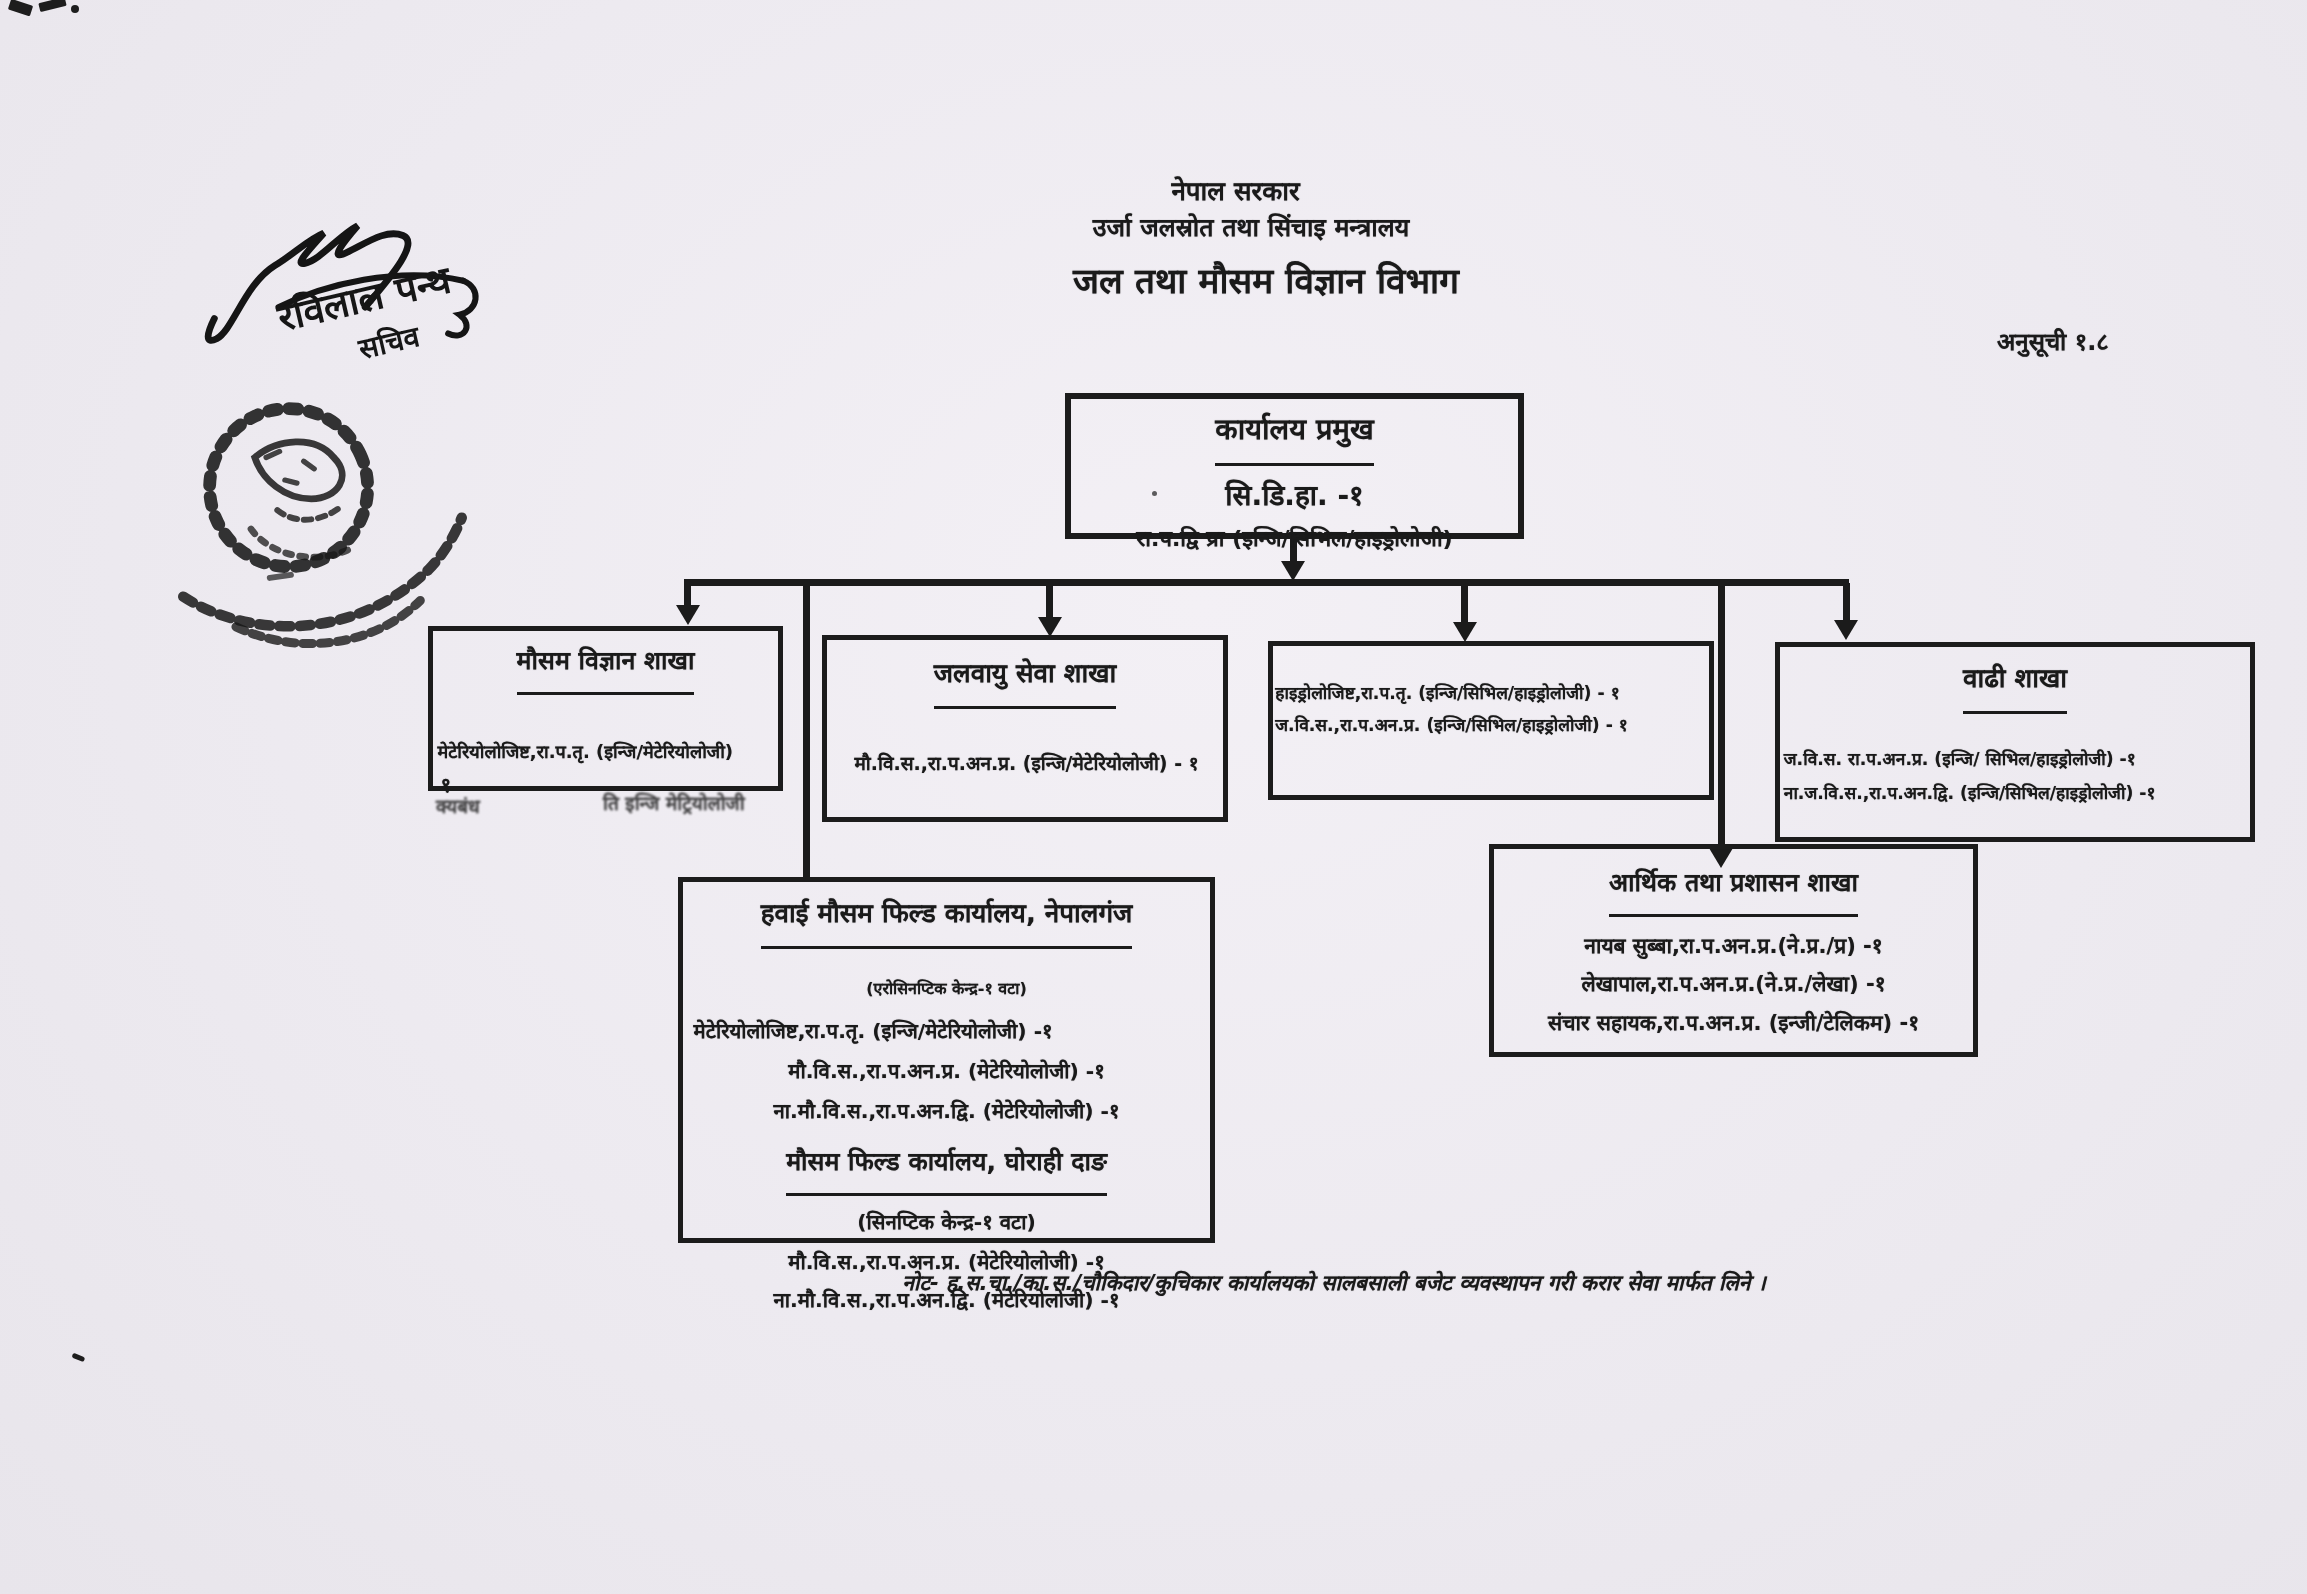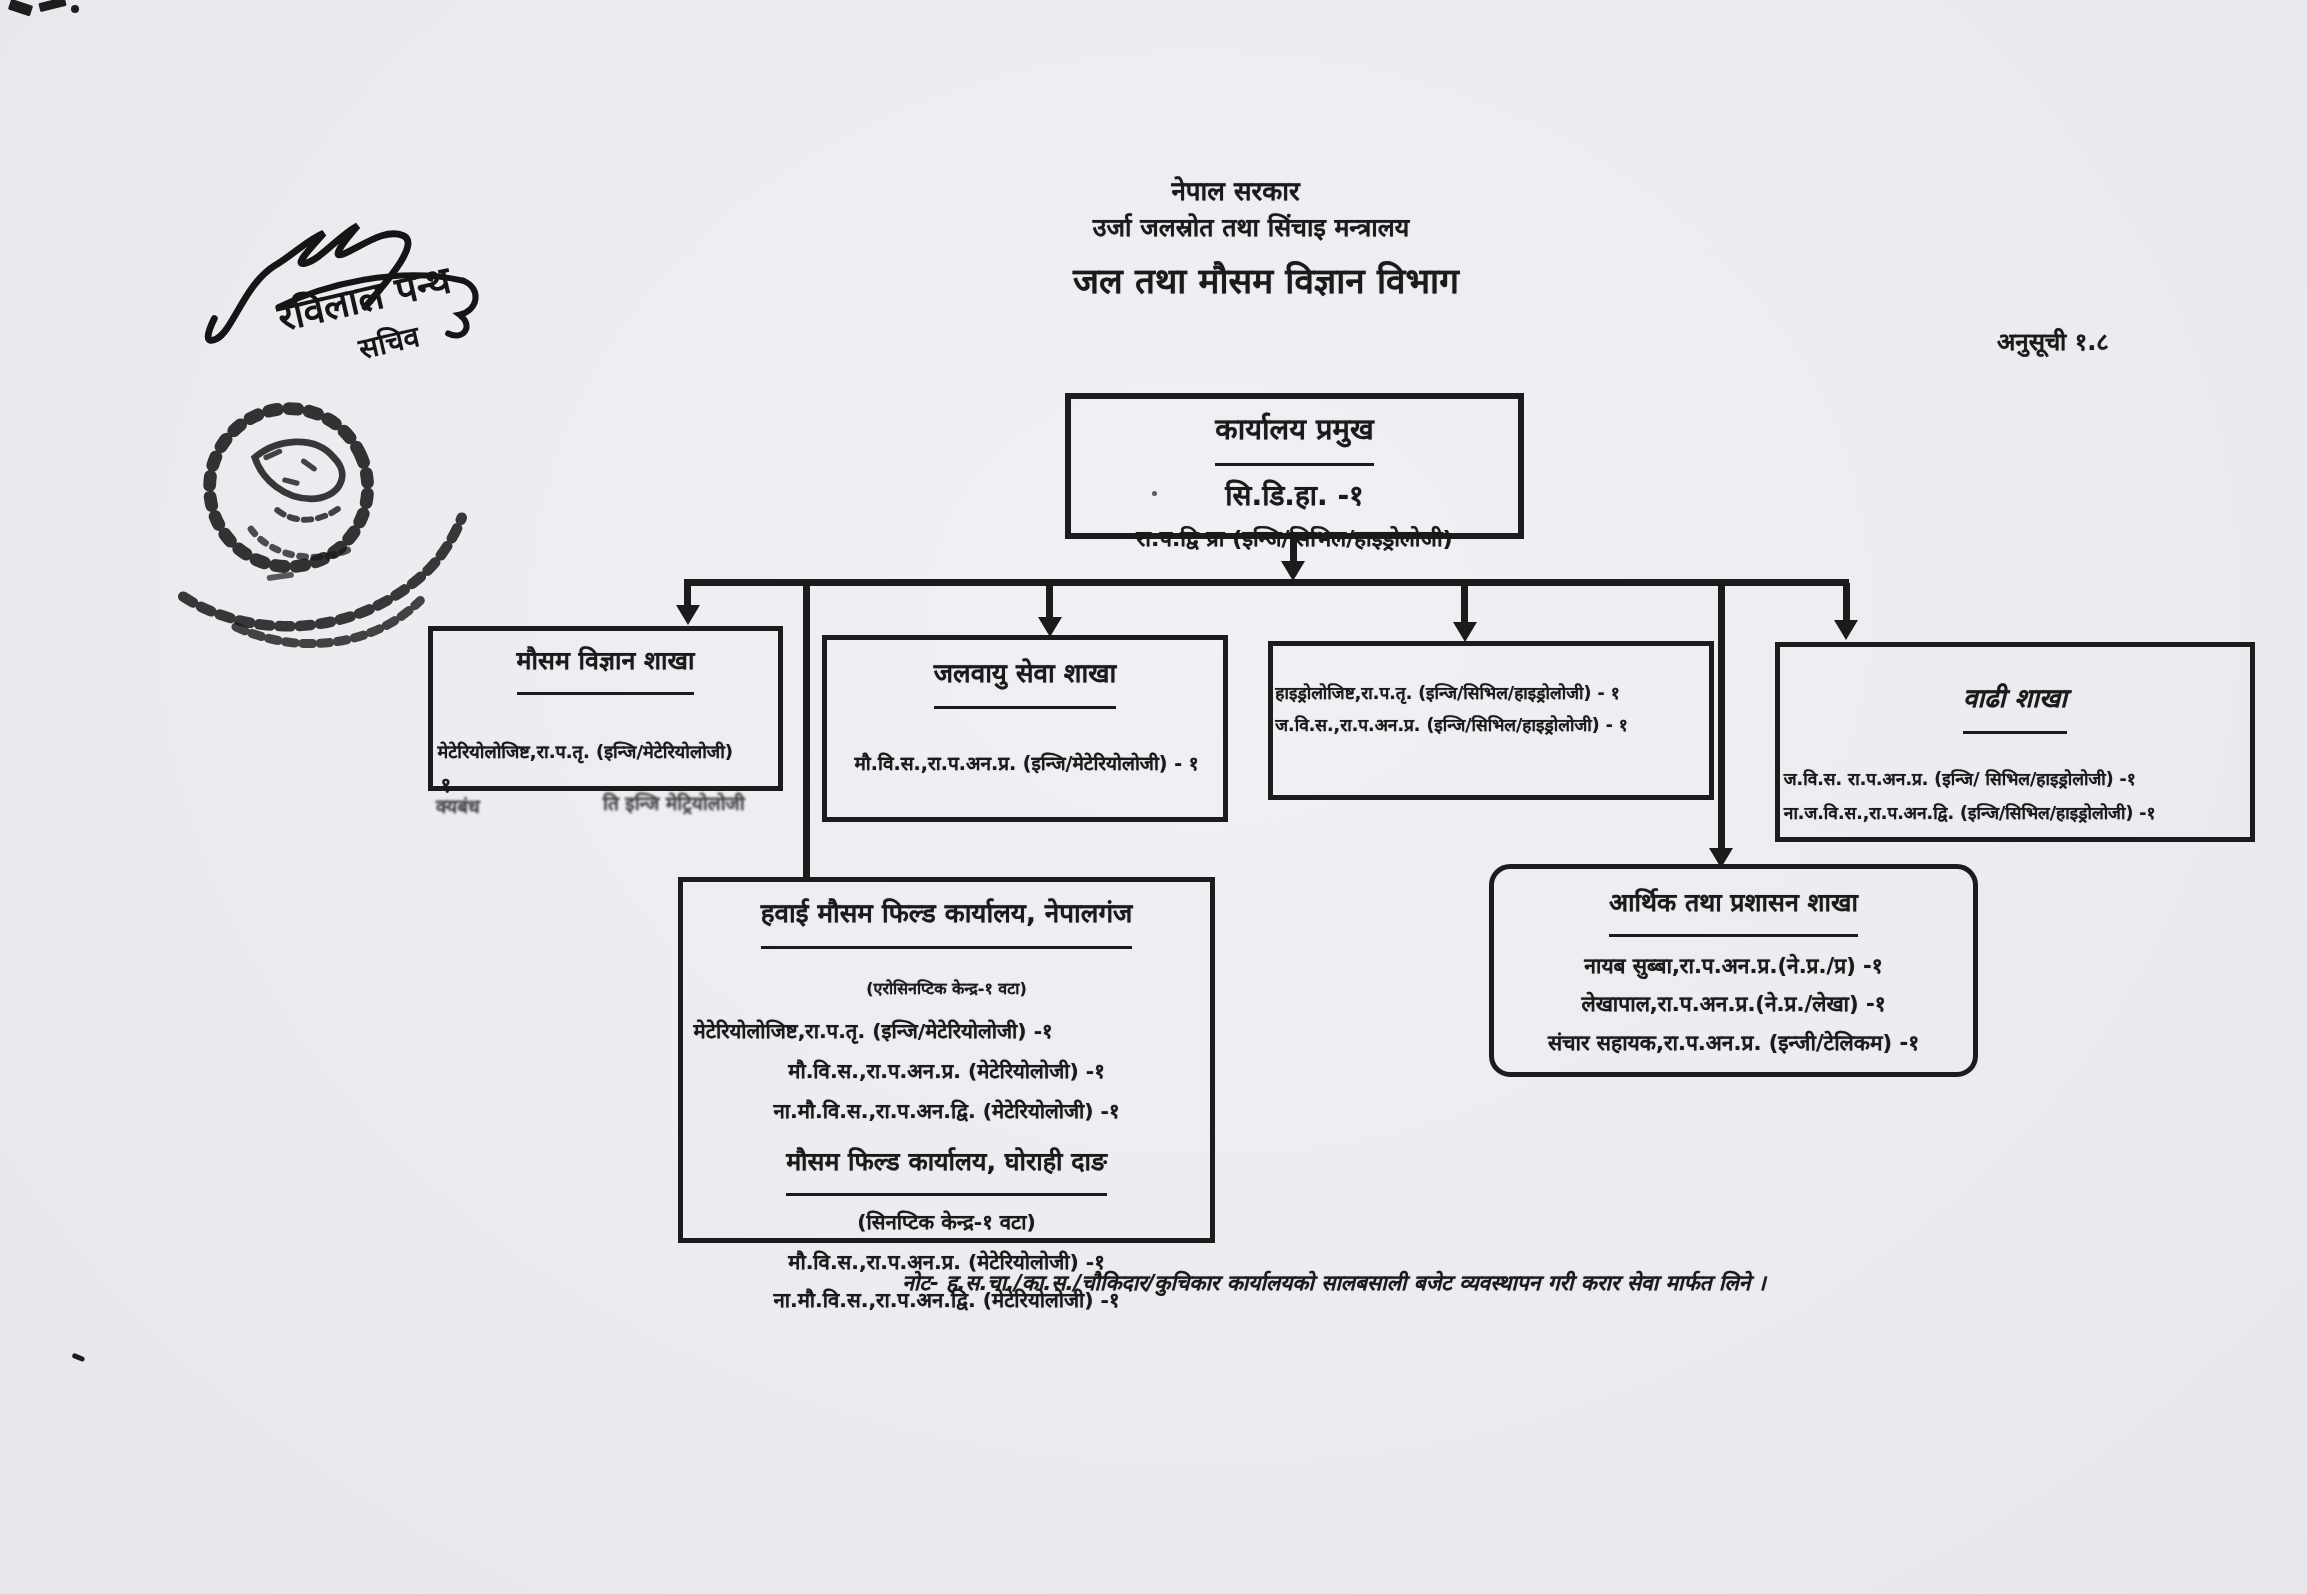--- a/index.html
+++ b/index.html
@@ -107,38 +107,38 @@
     <div class="ink" style="font-size:26px;margin-top:13.6px;"><span class="u">जलवायु सेवा शाखा</span></div>
     <div class="ink leftline" style="font-size:19px;margin:41px 0 0 3px;text-align:center;">मौ.वि.स.,रा.प.अन.प्र. (इन्जि/मेटेरियोलोजी) - १</div>
   </div>
 
   <div class="box" style="left:1268px;top:641px;width:436px;height:149px;">
     <div class="ink leftline" style="font-size:17.3px;margin:35px 0 0 2.3px;">हाइड्रोलोजिष्ट,रा.प.तृ. (इन्जि/सिभिल/हाइड्रोलोजी) - १</div>
     <div class="ink leftline" style="font-size:17.3px;margin:9px 0 0 2.3px;">ज.वि.स.,रा.प.अन.प्र. (इन्जि/सिभिल/हाइड्रोलोजी) - १</div>
   </div>
 
   <div class="box" style="left:1775px;top:642px;width:470px;height:190px;">
-    <div class="ink" style="font-size:26px;margin-top:32px;font-style:italic;"><span class="u">वाढी शाखा</span></div>
+    <div class="ink" style="font-size:26px;margin-top:12px;"><span class="u">वाढी शाखा</span></div>
     <div class="ink leftline" style="font-size:17.3px;margin:33px 0 0 3.8px;">ज.वि.स. रा.प.अन.प्र. (इन्जि/ सिभिल/हाइड्रोलोजी) -१</div>
     <div class="ink leftline" style="font-size:17.3px;margin:10.6px 0 0 3.8px;">ना.ज.वि.स.,रा.प.अन.द्वि. (इन्जि/सिभिल/हाइड्रोलोजी) -१</div>
   </div>
 
   <div class="box" style="left:678px;top:877px;width:527px;height:356px;">
     <div class="ink" style="font-size:26px;margin-top:12px;"><span class="u">हवाई मौसम फिल्ड कार्यालय, नेपालगंज</span></div>
     <div class="ink" style="font-size:16px;margin-top:28px;">(एरोसिनप्टिक केन्द्र-१ वटा)</div>
     <div class="ink leftline" style="font-size:20.3px;margin:16.6px 0 0 10.6px;">मेटेरियोलोजिष्ट,रा.प.तृ. (इन्जि/मेटेरियोलोजी) -१</div>
     <div class="ink" style="font-size:20.3px;margin-top:12px;">मौ.वि.स.,रा.प.अन.प्र. (मेटेरियोलोजी) -१</div>
     <div class="ink" style="font-size:20.3px;margin-top:12px;">ना.मौ.वि.स.,रा.प.अन.द्वि. (मेटेरियोलोजी) -१</div>
     <div class="ink" style="font-size:25px;margin-top:19.6px;"><span class="u">मौसम फिल्ड कार्यालय, घोराही दाङ</span></div>
     <div class="ink" style="font-size:20.3px;margin-top:10.6px;">(सिनप्टिक केन्द्र-१ वटा)</div>
     <div class="ink" style="font-size:20.3px;margin-top:12px;">मौ.वि.स.,रा.प.अन.प्र. (मेटेरियोलोजी) -१</div>
     <div class="ink" style="font-size:20.3px;margin-top:10.6px;">ना.मौ.वि.स.,रा.प.अन.द्वि. (मेटेरियोलोजी) -१</div>
   </div>
 
-  <div class="box" style="left:1489px;top:864px;width:479px;height:203px;border-radius:21px;">
+  <div class="box" style="left:1489px;top:844px;width:479px;height:203px;">
     <div class="ink" style="font-size:25px;margin-top:15px;"><span class="u">आर्थिक तथा प्रशासन शाखा</span></div>
     <div class="ink" style="font-size:21px;margin-top:13.6px;">नायब सुब्बा,रा.प.अन.प्र.(ने.प्र./प्र) -१</div>
     <div class="ink" style="font-size:21px;margin-top:10.6px;">लेखापाल,रा.प.अन.प्र.(ने.प्र./लेखा) -१</div>
     <div class="ink" style="font-size:21px;margin-top:10.6px;">संचार सहायक,रा.प.अन.प्र. (इन्जी/टेलिकम)  -१</div>
   </div>
 
   <div class="abs ink ctr" style="left:784px;top:1268px;width:1100px;font-size:21px;font-style:italic;">नोट- ह.स.चा./का.स./चौकिदार/कुचिकार कार्यालयको सालबसाली बजेट व्यवस्थापन गरी करार सेवा मार्फत लिने ।</div>
 
 </div>
 

